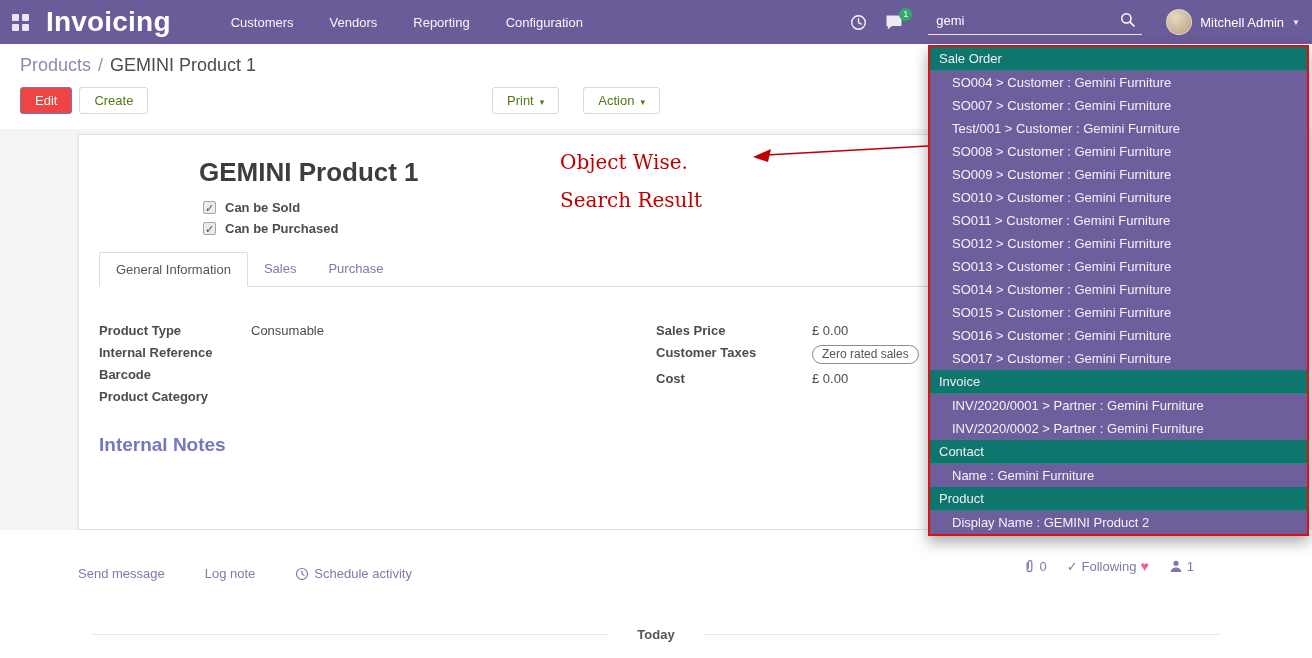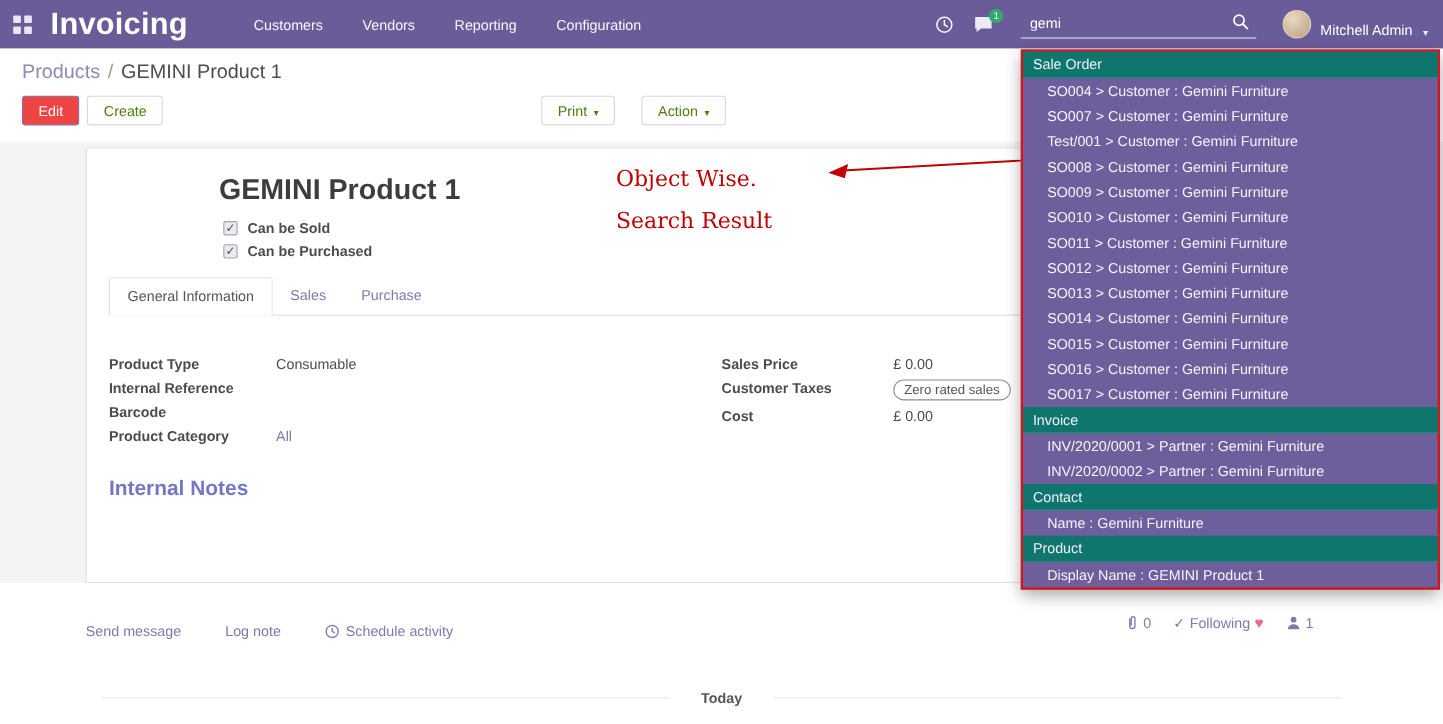--- a/index.html
+++ b/index.html
@@ -12,21 +12,21 @@
   .apps-icon span{background:#fff;opacity:.85;border-radius:1px}
   .brand{font-size:28px;font-weight:700;margin-right:60px;letter-spacing:.2px}
   .nav-menu{display:flex;gap:36px;font-size:13px}
   .nav-menu span{cursor:pointer;opacity:.95}
   .nav-right{margin-left:auto;display:flex;align-items:center;gap:18px}
   .nav-ico{position:relative;display:inline-flex;align-items:center;cursor:pointer;opacity:.95}
   .badge{position:absolute;top:-6px;right:-8px;background:#2eaf6c;color:#fff;font-size:9px;line-height:13px;min-width:13px;height:13px;border-radius:8px;text-align:center;padding:0 2px}
   .nav-search{position:relative;width:214px;margin:0 6px}
   .nav-search input{width:100%;background:transparent;border:0;border-bottom:1px solid rgba(255,255,255,.85);color:#fff;font-size:13px;padding:3px 26px 6px 8px;outline:none;font-family:inherit}
   .nav-search .mag{position:absolute;right:6px;top:2px}
-  .user{display:flex;align-items:flex-end;gap:8px;cursor:pointer}
+  .user{display:flex;align-items:center;gap:8px;cursor:pointer}
   .avatar{width:26px;height:26px;border-radius:50%;background:radial-gradient(circle at 35% 30%,#e8d9c4,#b99d7e);display:inline-block;border:1px solid rgba(255,255,255,.4)}
   .caret{font-size:8px;opacity:.9}
 
   
   .cpanel{padding:11px 20px 12px;background:#fff}
   .breadcrumb{font-size:18px;margin-bottom:11px;font-weight:400}
   .bc-parent{color:#8d8ab5;cursor:pointer}
   .bc-sep{color:#999;margin:0 7px}
   .bc-current{color:#4c4c4c}
   .cp-row{display:flex;align-items:flex-start;position:relative;height:30px}
@@ -159,21 +159,20 @@
 
     <div class="fields">
       <div class="fcol left">
         <div class="flabel">Product Type</div>
         <div class="fvalue">Consumable</div>
         <div class="flabel">Internal Reference</div>
         <div class="fvalue"></div>
         <div class="flabel">Barcode</div>
         <div class="fvalue"></div>
         <div class="flabel">Product Category</div>
-        <div class="fvalue link">All</div>
       </div>
       <div class="fcol right">
         <div class="flabel">Sales Price</div>
         <div class="fvalue">£ 0.00</div>
         <div class="flabel">Customer Taxes</div>
         <div class="fvalue"><span class="pill">Zero rated sales</span></div>
         <div class="flabel">Cost</div>
         <div class="fvalue">£ 0.00</div>
       </div>
     </div>
@@ -244,14 +243,14 @@
   <div class="sd-i">SO014 &gt; Customer : Gemini Furniture</div>
   <div class="sd-i">SO015 &gt; Customer : Gemini Furniture</div>
   <div class="sd-i">SO016 &gt; Customer : Gemini Furniture</div>
   <div class="sd-i">SO017 &gt; Customer : Gemini Furniture</div>
   <div class="sd-h">Invoice</div>
   <div class="sd-i">INV/2020/0001 &gt; Partner : Gemini Furniture</div>
   <div class="sd-i">INV/2020/0002 &gt; Partner : Gemini Furniture</div>
   <div class="sd-h">Contact</div>
   <div class="sd-i">Name : Gemini Furniture</div>
   <div class="sd-h">Product</div>
-  <div class="sd-i">Display Name : GEMINI Product 1</div>
+  <div class="sd-i">Display Name : GEMINI Product 2</div>
 </div>
 
 </body></html>

